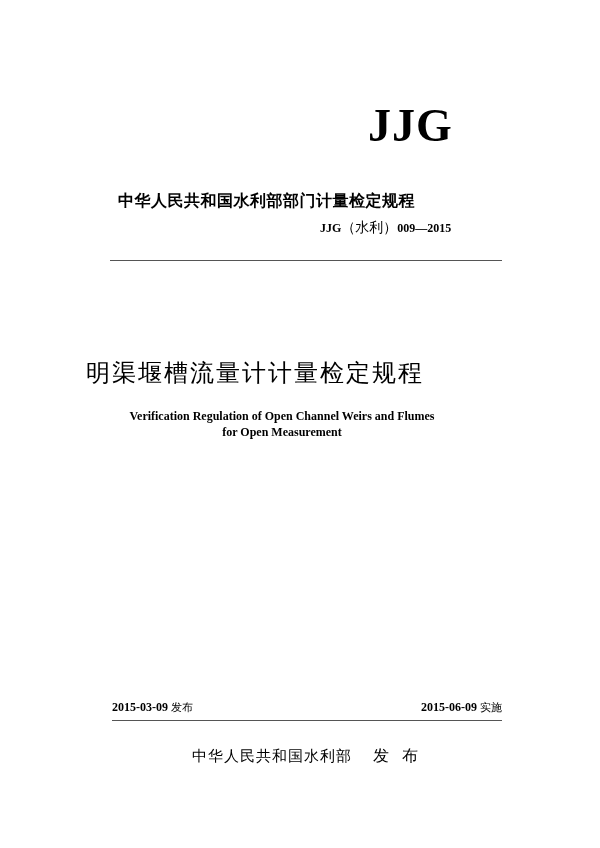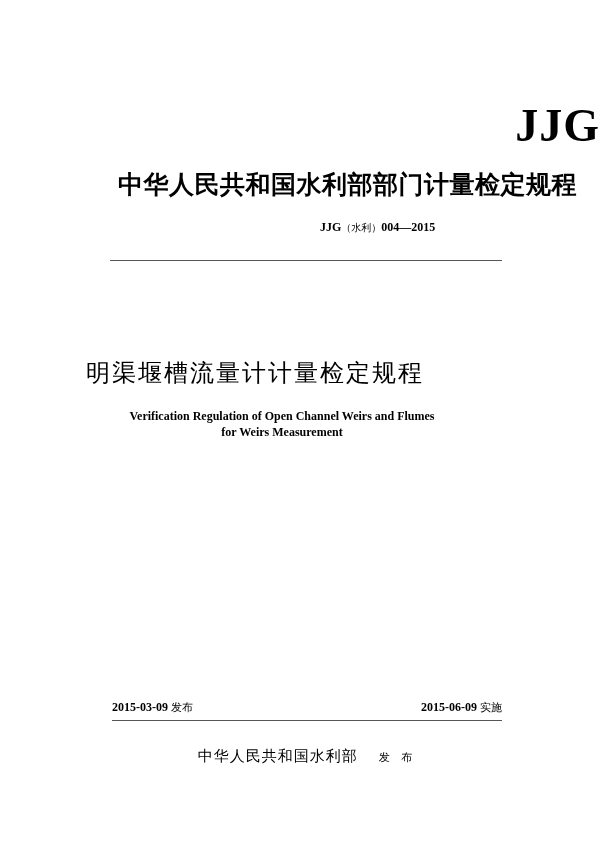--- a/index.html
+++ b/index.html
@@ -8,55 +8,55 @@
       background: #ffffff;
     }
     body {
       width: 600px;
       height: 848px;
       position: relative;
       overflow: hidden;
       color: #000;
       font-family: "DejaVu Serif", "Liberation Serif", serif;
     }
-    .abs { position: absolute; text-align: right; }
+    .abs { position: absolute; }
     .jjg-logo {
       left: 0; width: 600px;
       top: 100px;
       padding-left: 368px;
       box-sizing: border-box;
       font-family: "Liberation Serif", serif;
       font-weight: bold;
       font-size: 46px;
       line-height: 52px;
       letter-spacing: 1px;
     }
     .ministry-title {
       left: 118px;
-      top: 168px;
+      top: 184px;
       font-family: "DejaVu Sans", sans-serif;
       font-weight: bold;
-      font-size: 25px;
+      font-size: 16px;
       line-height: 34px;
       letter-spacing: 0.5px;
       white-space: nowrap;
     }
     .std-number {
       left: 320px;
       top: 219px;
       font-family: "Liberation Serif", serif;
       font-weight: bold;
       font-size: 12px;
       line-height: 16px;
       white-space: nowrap;
     }
     .std-number .cn {
       font-family: "DejaVu Sans", sans-serif;
       font-weight: normal;
-      font-size: 10px;
+      font-size: 14px;
     }
     .rule {
       height: 0;
       border-top: 1.5px solid #555;
     }
     .rule-top { left: 110px; width: 392px; top: 260px; }
     .rule-bottom { left: 112px; width: 390px; top: 720px; }
     .doc-title-cn {
       left: 0; width: 500px;
       top: 357px;
@@ -107,43 +107,43 @@
     }
     .publisher .org {
       font-family: "DejaVu Sans", sans-serif;
       font-weight: normal;
       font-size: 15px;
       line-height: 22px;
       letter-spacing: 1px;
     }
     .publisher .act {
       font-family: "DejaVu Sans", sans-serif;
-      font-size: 11px;
+      font-size: 16px;
       margin-left: 21px;
       letter-spacing: 4px;
     }
   </style>
 </head>
 <body>
 
 <div class="abs jjg-logo">JJG</div>
 
 <div class="abs ministry-title">中华人民共和国水利部部门计量检定规程</div>
 
 <div class="abs std-number">
-  <span>JJG</span><span class="cn">（水利）</span><span>004—2015</span>
+  <span>JJG</span><span class="cn">（水利）</span><span>009—2015</span>
 </div>
 
 <div class="abs rule rule-top"></div>
 
 <div class="abs doc-title-cn">明渠堰槽流量计计量检定规程</div>
 
 <div class="abs doc-title-en">
   <div>Verification Regulation of Open Channel Weirs and Flumes</div>
-  <div>for Weirs Measurement</div>
+  <div>for Open Measurement</div>
 </div>
 
 <div class="abs date-row">
   <div>
     <span>2015-03-09</span><span class="cn">发布</span>
   </div>
   <div>
     <span>2015-06-09</span><span class="cn">实施</span>
   </div>
 </div>

